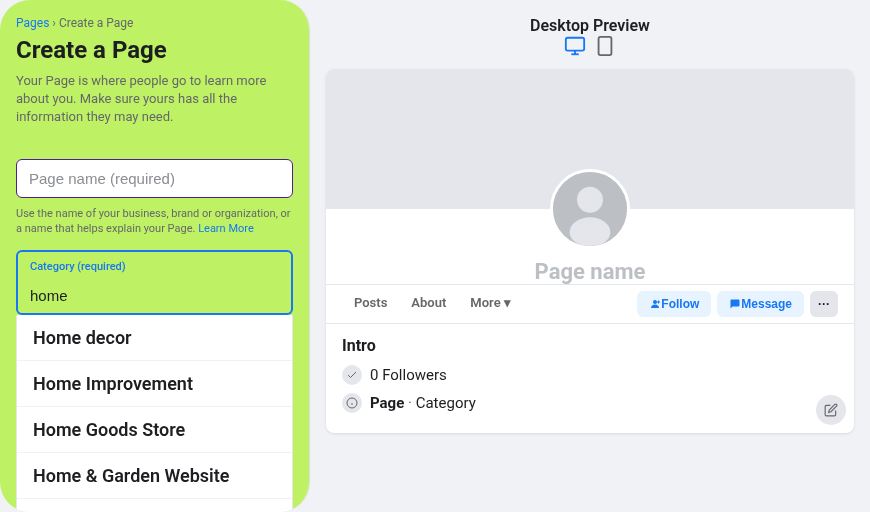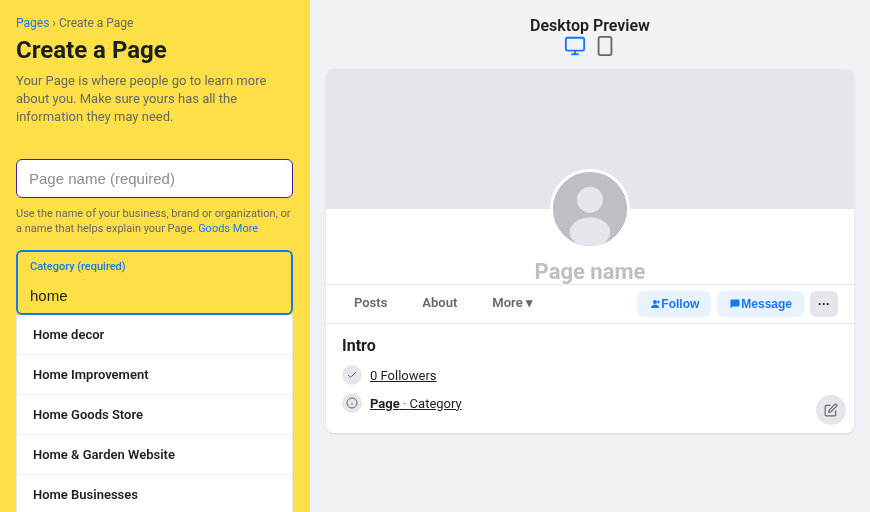--- a/index.html
+++ b/index.html
@@ -8,25 +8,26 @@
       background: #f0f2f5;
       display: flex;
       width: 870px;
       height: 512px;
       overflow: hidden;
     }
 
     
     .left-panel {
       width: 310px;
-      background: #fde047;
+      background: #bef264;
       padding: 16px;
       border-right: 1px solid #ddd;
       overflow-y: auto;
       flex-shrink: 0;
+      border-radius: 30px;
     }
     .breadcrumb {
       font-size: 12px;
       color: #65676b;
       margin-bottom: 6px;
     }
     .breadcrumb a {
       color: #1877f2;
       text-decoration: none;
     }
@@ -88,21 +89,21 @@
 
     
     .dropdown-list {
       background: #fff;
       border: 1px solid #e4e6eb;
       border-top: none;
       border-radius: 0 0 6px 6px;
     }
     .dropdown-item {
       padding: 12px 16px;
-      font-size: 13px;
+      font-size: 18px;
       font-weight: 600;
       color: #1c1e21;
       cursor: pointer;
       border-bottom: 1px solid #f0f2f5;
     }
     .dropdown-item:last-child {
       border-bottom: none;
     }
 
     
@@ -189,21 +190,21 @@
     .fb-nav {
       display: flex;
       align-items: center;
       padding: 0 16px;
       border-top: 1px solid #e4e6eb;
       border-bottom: 1px solid #e4e6eb;
       justify-content: space-between;
     }
     .fb-nav-left {
       display: flex;
-      gap: 11px;
+      gap: 0;
     }
     .fb-nav-item {
       padding: 10px 12px;
       font-size: 13px;
       font-weight: 600;
       color: #65676b;
       cursor: pointer;
       border-bottom: 3px solid transparent;
     }
     .fb-nav-right {
@@ -264,23 +265,22 @@
     }
     .intro-icon-followers {
       background: #e4e6eb;
       color: #65676b;
     }
     .intro-icon-info {
       background: #e4e6eb;
       color: #65676b;
     }
     .intro-text {
-      font-size: 13px;
-      color: #1c1e21;
-      text-decoration: underline;
+      font-size: 15px;
+      color: #1c1e21;
     }
     .intro-text .dot {
       color: #65676b;
       font-weight: normal;
     }
 
     
     .edit-icon-wrapper {
       position: absolute;
       bottom: 8px;
@@ -309,21 +309,21 @@
     <span>Create a Page</span>
   </div>
 
   <h1 class="page-title">Create a Page</h1>
   <p class="page-description">Your Page is where people go to learn more about you. Make sure yours has all the information they may need.</p>
 
   <input class="input-field" type="text" placeholder="Page name (required)" style="">
 
   <p class="input-hint">
     <span>Use the name of your business, brand or organization, or a name that helps explain your Page.</span>
-    <a href="#">Goods More</a>
+    <a href="#">Learn More</a>
   </p>
 
   <div class="category-wrapper">
     <div class="category-label">Category (required)</div>
     <input class="category-input" type="text" value="home" style="">
   </div>
 
   <div class="dropdown-list">
     <div class="dropdown-item">Home decor</div>
     <div class="dropdown-item">Home Improvement</div>

